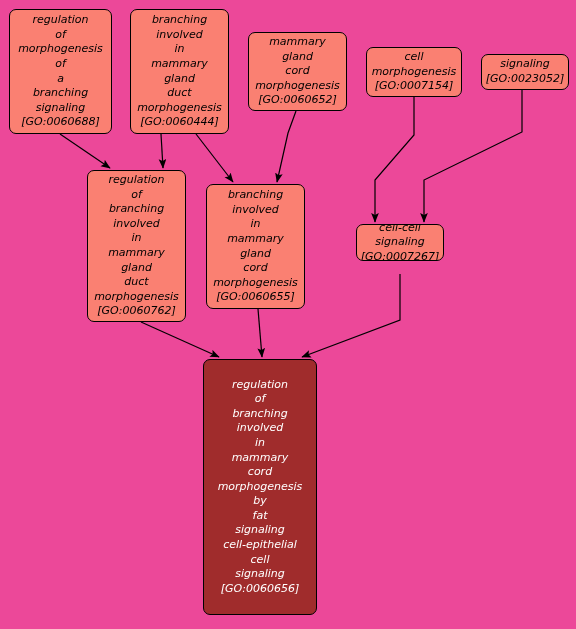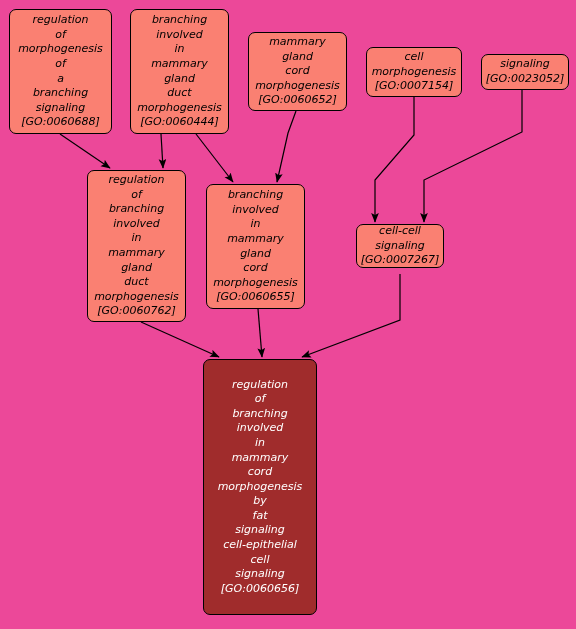--- a/index.html
+++ b/index.html
@@ -127,21 +127,21 @@
       <div class="go-node light" title="branching involved in mammary gland cord morphogenesis" style="left: 206px; top: 184px; width: 99px; height: 125px;">
         <span class="word">branching</span>
         <span class="word">involved</span>
         <span class="word">in</span>
         <span class="word">mammary</span>
         <span class="word">gland</span>
         <span class="word">cord</span>
         <span class="word">morphogenesis</span>
         <span class="word">[GO:0060655]</span>
       </div>
-      <div class="go-node light" title="cell-cell signaling" style="left: 356px; top: 224px; width: 88px; height: 44px;">
+      <div class="go-node light" title="cell-cell signaling" style="left: 356px; top: 224px; width: 88px; height: 37px;">
         <span class="word">cell-cell</span>
         <span class="word">signaling</span>
         <span class="word">[GO:0007267]</span>
       </div>
       <div class="go-node dark" title="regulation of branching involved in mammary cord morphogenesis by fat precursor cell-epithelial cell signaling" style="left: 203px; top: 359px; width: 114px; height: 256px;">
         <span class="word">regulation</span>
         <span class="word">of</span>
         <span class="word">branching</span>
         <span class="word">involved</span>
         <span class="word">in</span>

